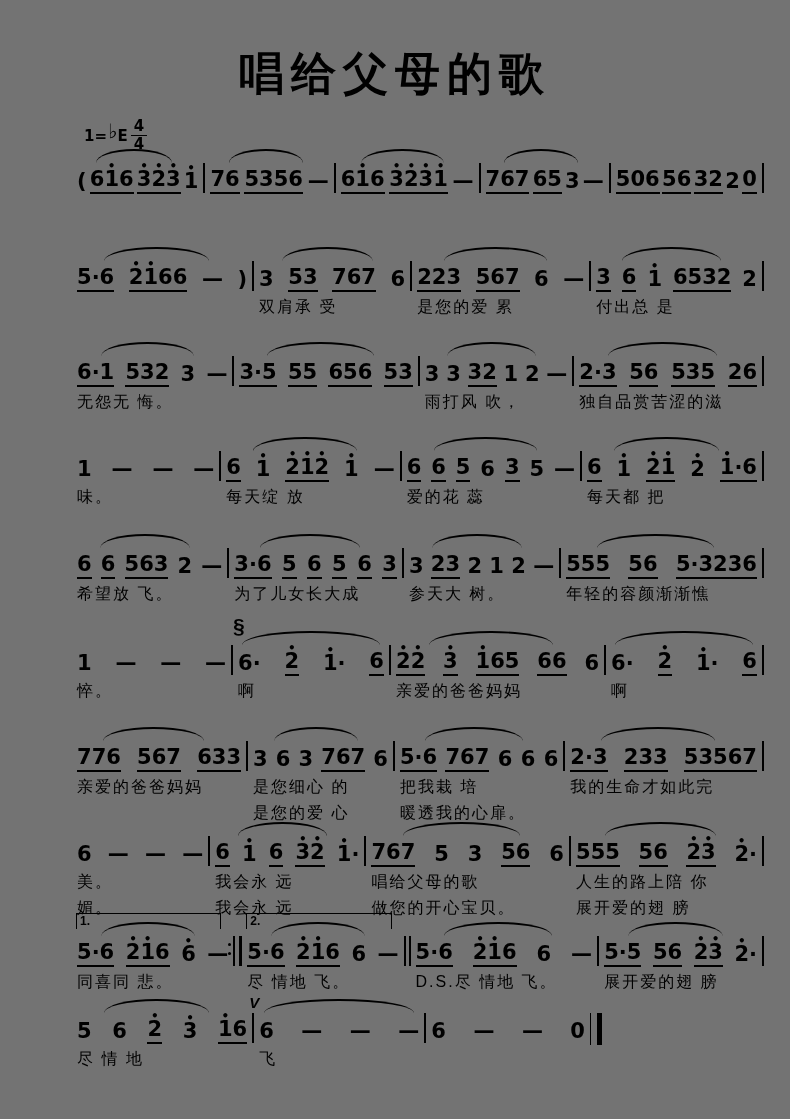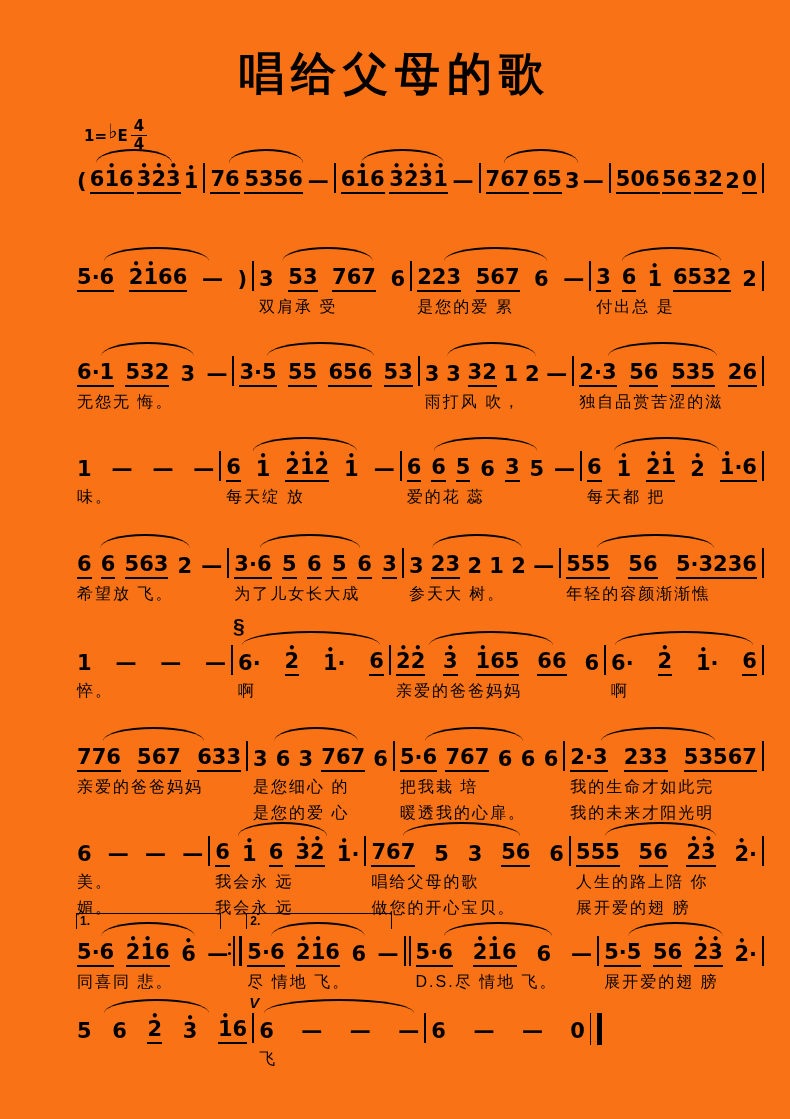--- a/index.html
+++ b/index.html
@@ -1,16 +1,16 @@
 <!DOCTYPE html>
 <html><head>
 <meta charset="utf-8">
 <style>
   html,body{margin:0;padding:0;background:#fff;}
-  .page{position:relative;width:790px;height:1119px;background:#f97316;color:#000;
+  .page{position:relative;width:790px;height:1119px;background:#737373;color:#000;
         font-family:"Liberation Sans",sans-serif;overflow:hidden;}
   .title{position:absolute;top:44px;left:0;width:100%;text-align:center;
          font-family:"DejaVu Serif",serif;font-weight:bold;font-size:45px;letter-spacing:7px;}
   .keysig{position:absolute;left:84px;top:118px;display:flex;align-items:center;
           font-weight:bold;font-size:15px;font-family:"DejaVu Sans",sans-serif;}
   .flat{font-size:20px;position:relative;top:-5px;margin-left:1px;}
   .frac{display:inline-flex;flex-direction:column;align-items:center;margin-left:3px;
         font-size:15px;line-height:1.15;}
   .frac .den{border-top:1.5px solid #000;padding:0 3px;}
   .credits{position:absolute;right:58px;top:118px;font-size:15px;font-weight:bold;line-height:1.75;}
@@ -742,21 +742,20 @@
             </span>
             <span class="tok u">
               <span class="nch">5</span>
               <span class="nch">3</span>
               <span class="nch">5</span>
               <span class="nch">6</span>
               <span class="nch">7</span>
             </span>
           </div>
           <div class="lyr">我的生命才如此完</div>
-          <div class="lyr second">我的未来才阳光明</div>
         </div>
         <div class="bar "></div>
       </div>
       <div class="system" style="height: 100px; width: 692px;">
         <div class="measure">
           <div class="notes">
             <span class="tok">
               <span class="nch">6</span>
             </span>
             <span class="tok">
@@ -962,20 +961,21 @@
               <span class="nch">2<span class="od">•</span></span>
             </span>
             <span class="tok">
               <span class="nch">3<span class="od">•</span></span>
             </span>
             <span class="tok u">
               <span class="nch">1<span class="od">•</span></span>
               <span class="nch">6</span>
             </span>
           </div>
+          <div class="lyr">尽 情 地</div>
         </div>
         <div class="bar "></div>
         <div class="measure">
           <div class="arc wide"></div>
           <div class="notes">
             <span class="tok">
               <span class="nch">6</span>
             </span>
             <span class="tok">
               <span class="nch">—</span>

